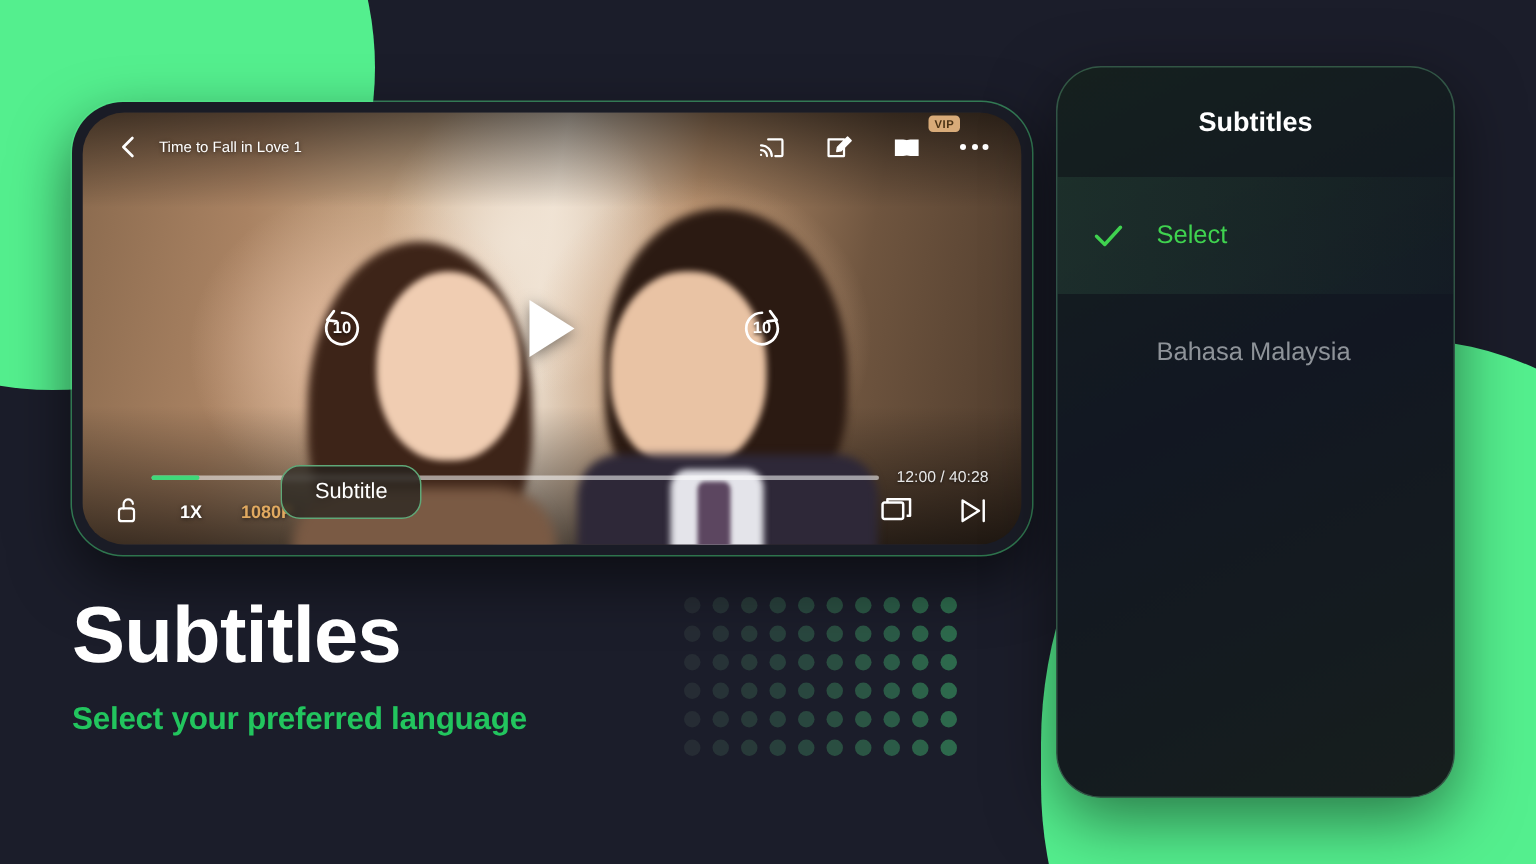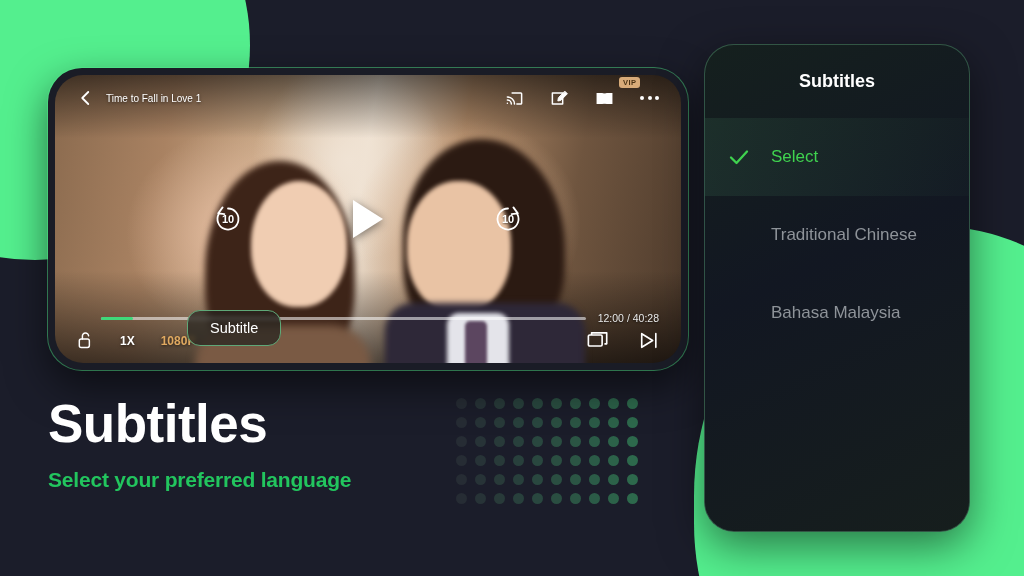--- a/index.html
+++ b/index.html
@@ -280,24 +280,20 @@
   <div class="lang-row selected">
     <span class="check-slot">
       <svg width="24" height="24" viewBox="0 0 24 24" fill="none" stroke="#3fd24f" stroke-width="2.3" stroke-linecap="round" stroke-linejoin="round">
         <polyline points="4,12.5 9.5,18 20,6.5"></polyline>
       </svg>
     </span>
     <span class="lang-label">Select</span>
   </div>
 
 
-  <div class="lang-row">
-    <span class="check-slot"></span>
-    <span class="lang-label">Traditional Chinese</span>
-  </div>
 
   <div class="lang-row">
     <span class="check-slot"></span>
     <span class="lang-label">Bahasa Malaysia</span>
   </div>
 </div>
 
 <div id="dot-grid">
     <i style="background: rgb(38, 44, 52);"></i>
     <i style="background: rgb(39, 51, 55);"></i>

